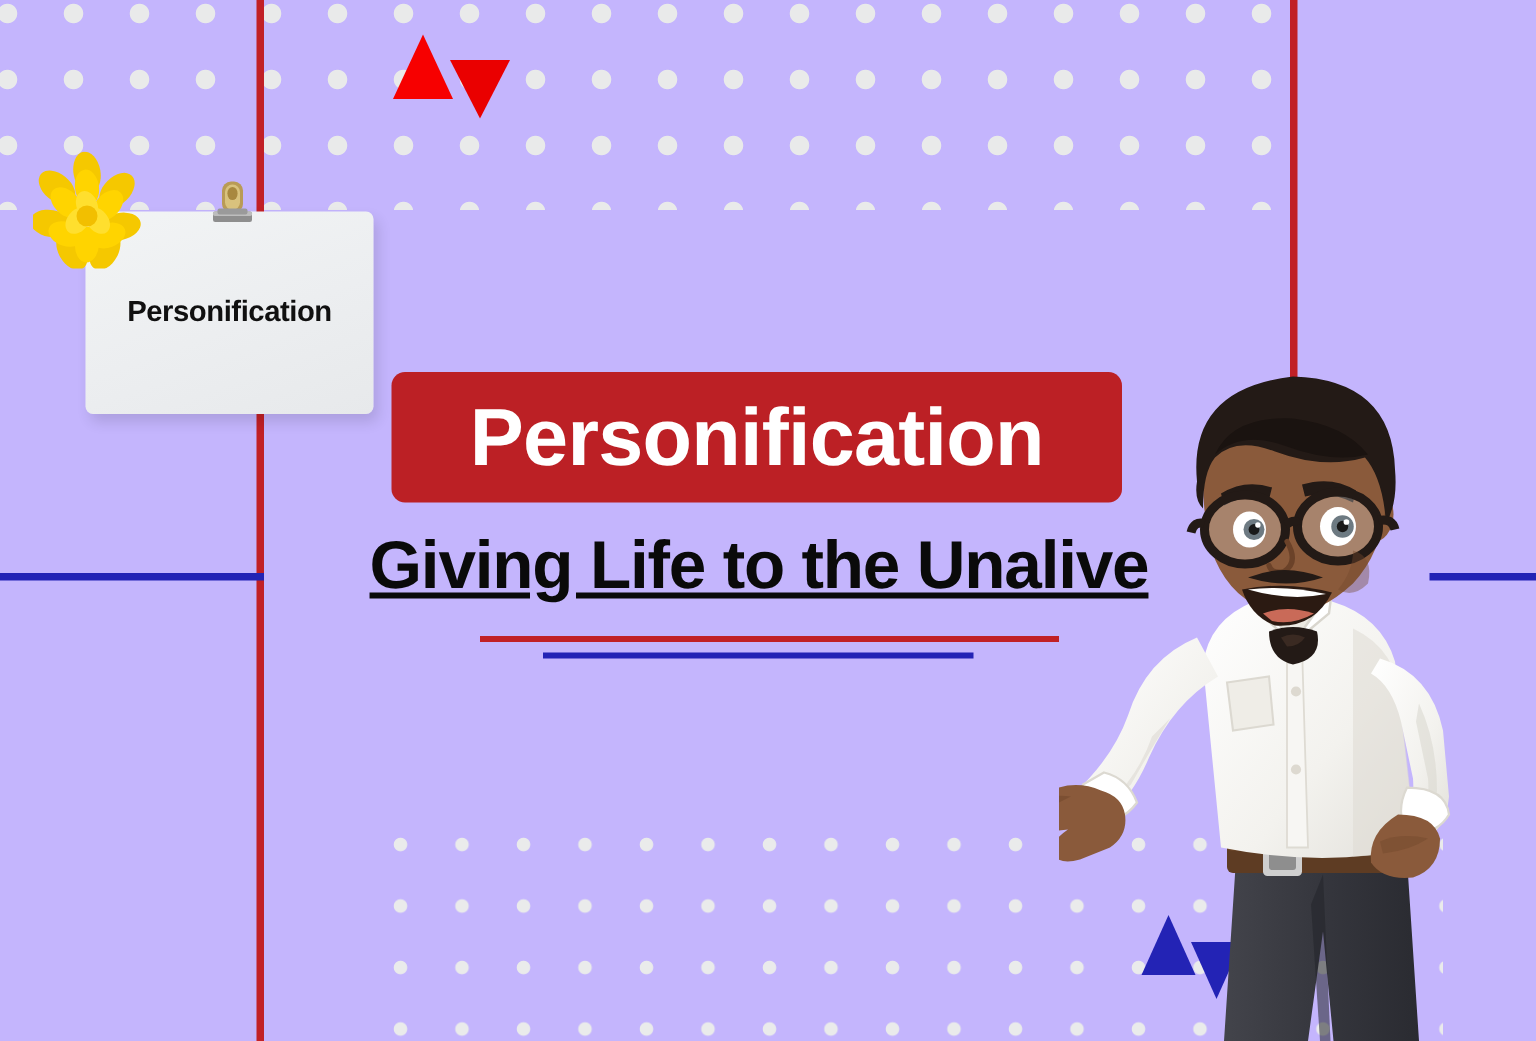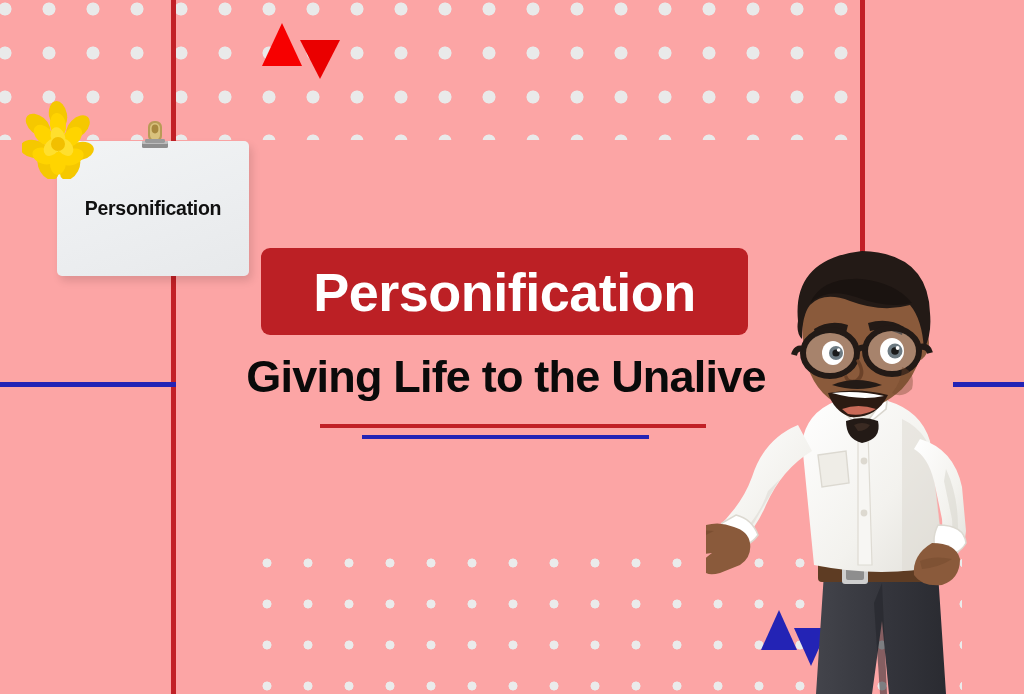--- a/index.html
+++ b/index.html
@@ -8,21 +8,21 @@
     background: #ffffff;
   }
   body {
     font-family: "Liberation Sans", sans-serif;
   }
   #slide {
     position: relative;
     width: 1024px;
     height: 694px;
     overflow: hidden;
-    background: #fca5a5;
+    background: #c4b5fd;
   }
 
   
   .dots-top {
     position: absolute;
     left: 0;
     top: 0;
     width: 865px;
     height: 140px;
     background-image: radial-gradient(circle at 7px 7px, #e9eaea 6.2px, rgba(233,234,234,0) 6.8px);
@@ -174,20 +174,21 @@
     left: 196px;
     top: 352px;
     width: 620px;
     text-align: center;
     color: #0a0a0a;
     font-size: 45px;
     font-weight: bold;
     letter-spacing: -0.8px;
     font-family: "Liberation Sans", sans-serif;
     line-height: 1.1;
+    text-decoration: underline;
   }
   .rule-red {
     position: absolute;
     left: 320px;
     top: 424px;
     width: 386px;
     height: 4px;
     background: #c12026;
   }
   .rule-blue {

